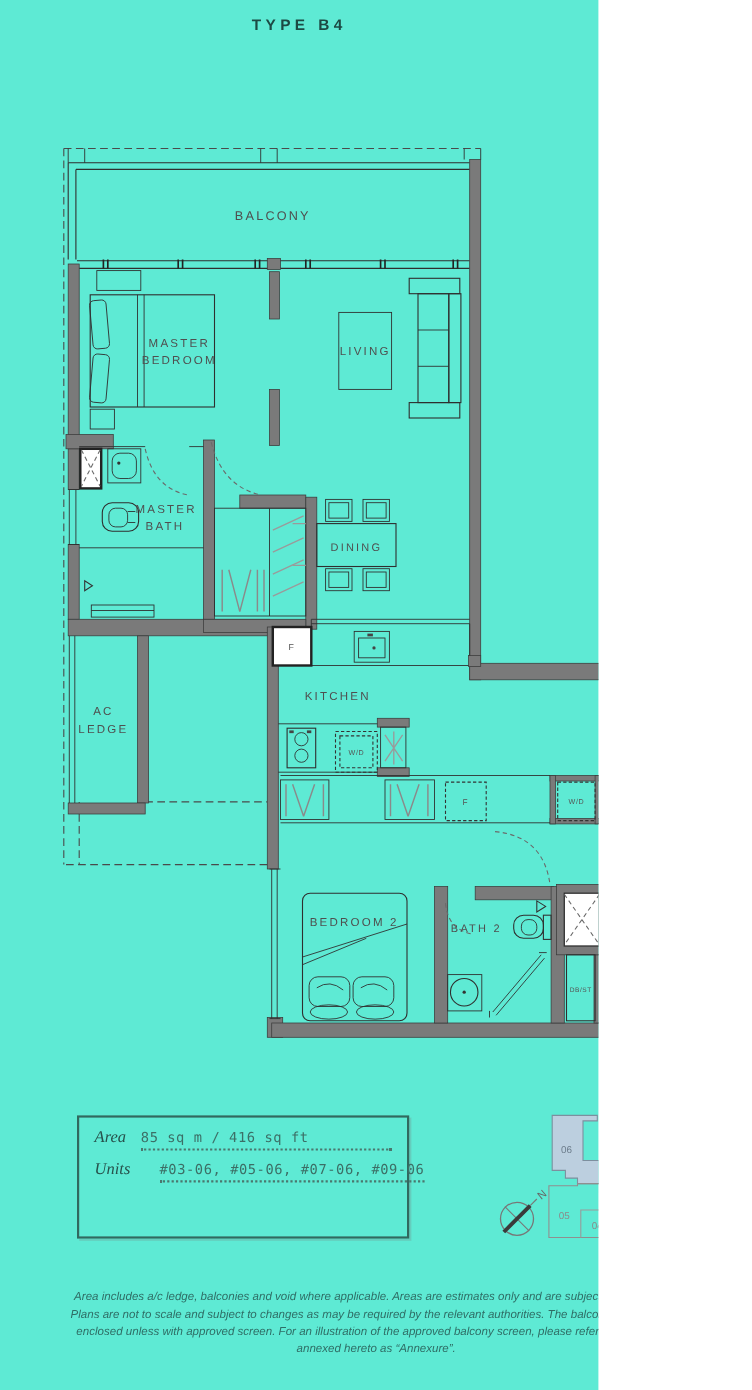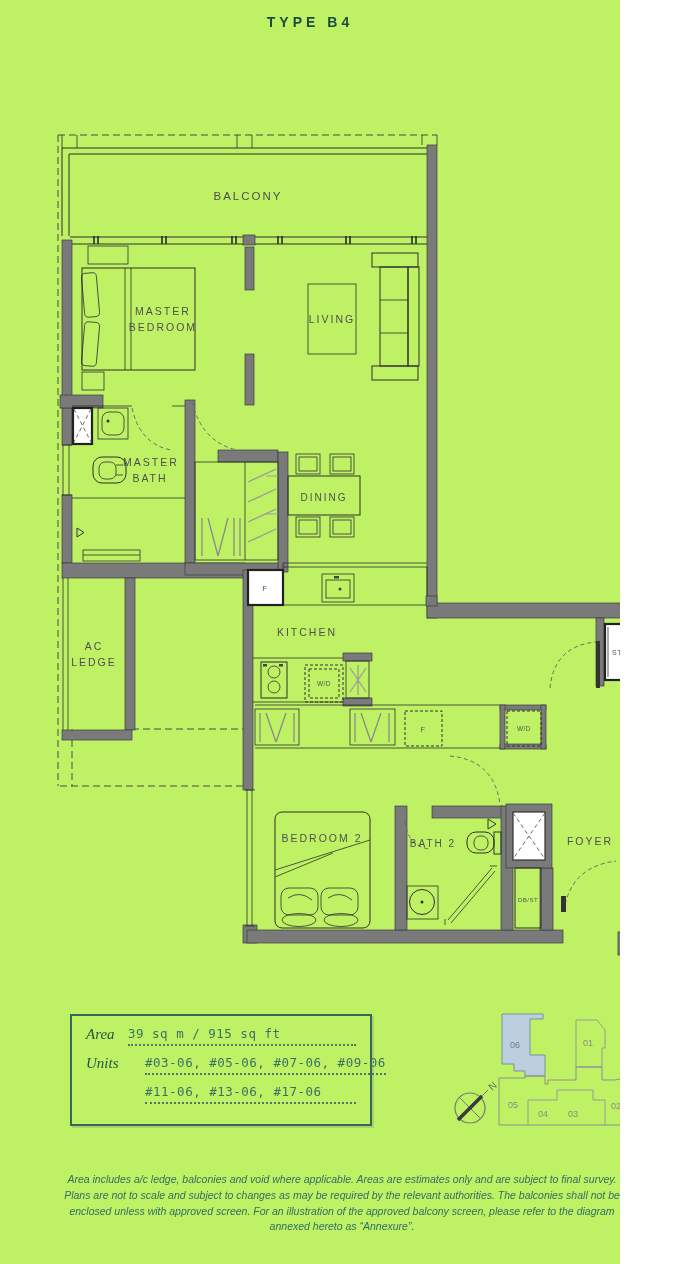--- a/index.html
+++ b/index.html
@@ -1,16 +1,16 @@
 <!DOCTYPE html>
 <html><head>
 <meta charset="utf-8">
 <style>
   html,body{margin:0;padding:0;background:#fff;}
-  .page{position:relative;width:620px;height:1264px;background:#bef264;overflow:hidden;
+  .page{position:relative;width:544px;height:1264px;background:#5eead4;overflow:hidden;
         font-family:"Liberation Sans",sans-serif;}
   .type-label{position:absolute;top:14px;left:0;right:0;text-align:center;
         font-size:14px;font-weight:bold;letter-spacing:4px;color:#1c4a44;}
   .main-title{position:absolute;top:46px;left:0;right:0;text-align:center;
         font-size:29px;font-weight:bold;letter-spacing:7px;color:#1c4a44;}
   svg text{font-family:"Liberation Sans",sans-serif;}
   .rlabel{fill:#4f4f4f;letter-spacing:2px;}
   .slabel{fill:#555;letter-spacing:0.5px;}
   .wall{fill:#7a7a7a;stroke:#3c3c3c;stroke-width:0.7;}
   .thin{fill:none;stroke:#2f2f2f;stroke-width:1;}
@@ -245,29 +245,25 @@
       <text class="slabel" x="274" y="566" font-size="6.5" text-anchor="middle">W/D</text>
       <text class="slabel" x="474" y="611" font-size="6.5" text-anchor="middle">W/D</text>
       <text class="slabel" x="567" y="535" font-size="7" text-anchor="middle">ST</text>
       <text class="slabel" x="478" y="782" font-size="6" text-anchor="middle">DB/ST</text>
     </g>
   </svg>
 
   <div class="info-box">
     <div class="info-row">
       <span class="info-label">Area</span>
-      <span class="info-val">39 sq m / 915 sq ft</span>
+      <span class="info-val">85 sq m / 416 sq ft</span>
     </div>
     <div class="info-row">
       <span class="info-label">Units</span>
       <span class="info-val">#03-06, #05-06, #07-06, #09-06</span>
-    </div>
-    <div class="info-row">
-      <span class="info-label"></span>
-      <span class="info-val">#11-06, #13-06, #17-06</span>
     </div>
   </div>
 
   <svg style="position:absolute;left:440px;top:1005px;" width="215" height="148" viewBox="0 0 215 148">
     <g>
       <polygon points="62,9 103,9 103,14 90,14 90,50 105,50 105,71 85,71 85,66 74,66 74,59 62,59" fill="#bccfdf" stroke="#7d8f9e" stroke-width="1"></polygon>
       <polygon points="136,15 157,15 165,25 165,43 162,43 162,62 136,62" fill="none" stroke="#9a9a9a" stroke-width="1"></polygon>
       <path d="M59,73 H85 V71 H105 V79 H108 V75 H136 V62 H162 V75 H175 L193,71 L198,77 L200,85 L193,95 V120 H59 Z" fill="none" stroke="#8f8f8f" stroke-width="1"></path>
       <path d="M88,120 L88,95 L117,95 L117,85 L153,85 L153,95 L165,95 L165,120" fill="none" stroke="#9a9a9a" stroke-width="1"></path>
     </g>

